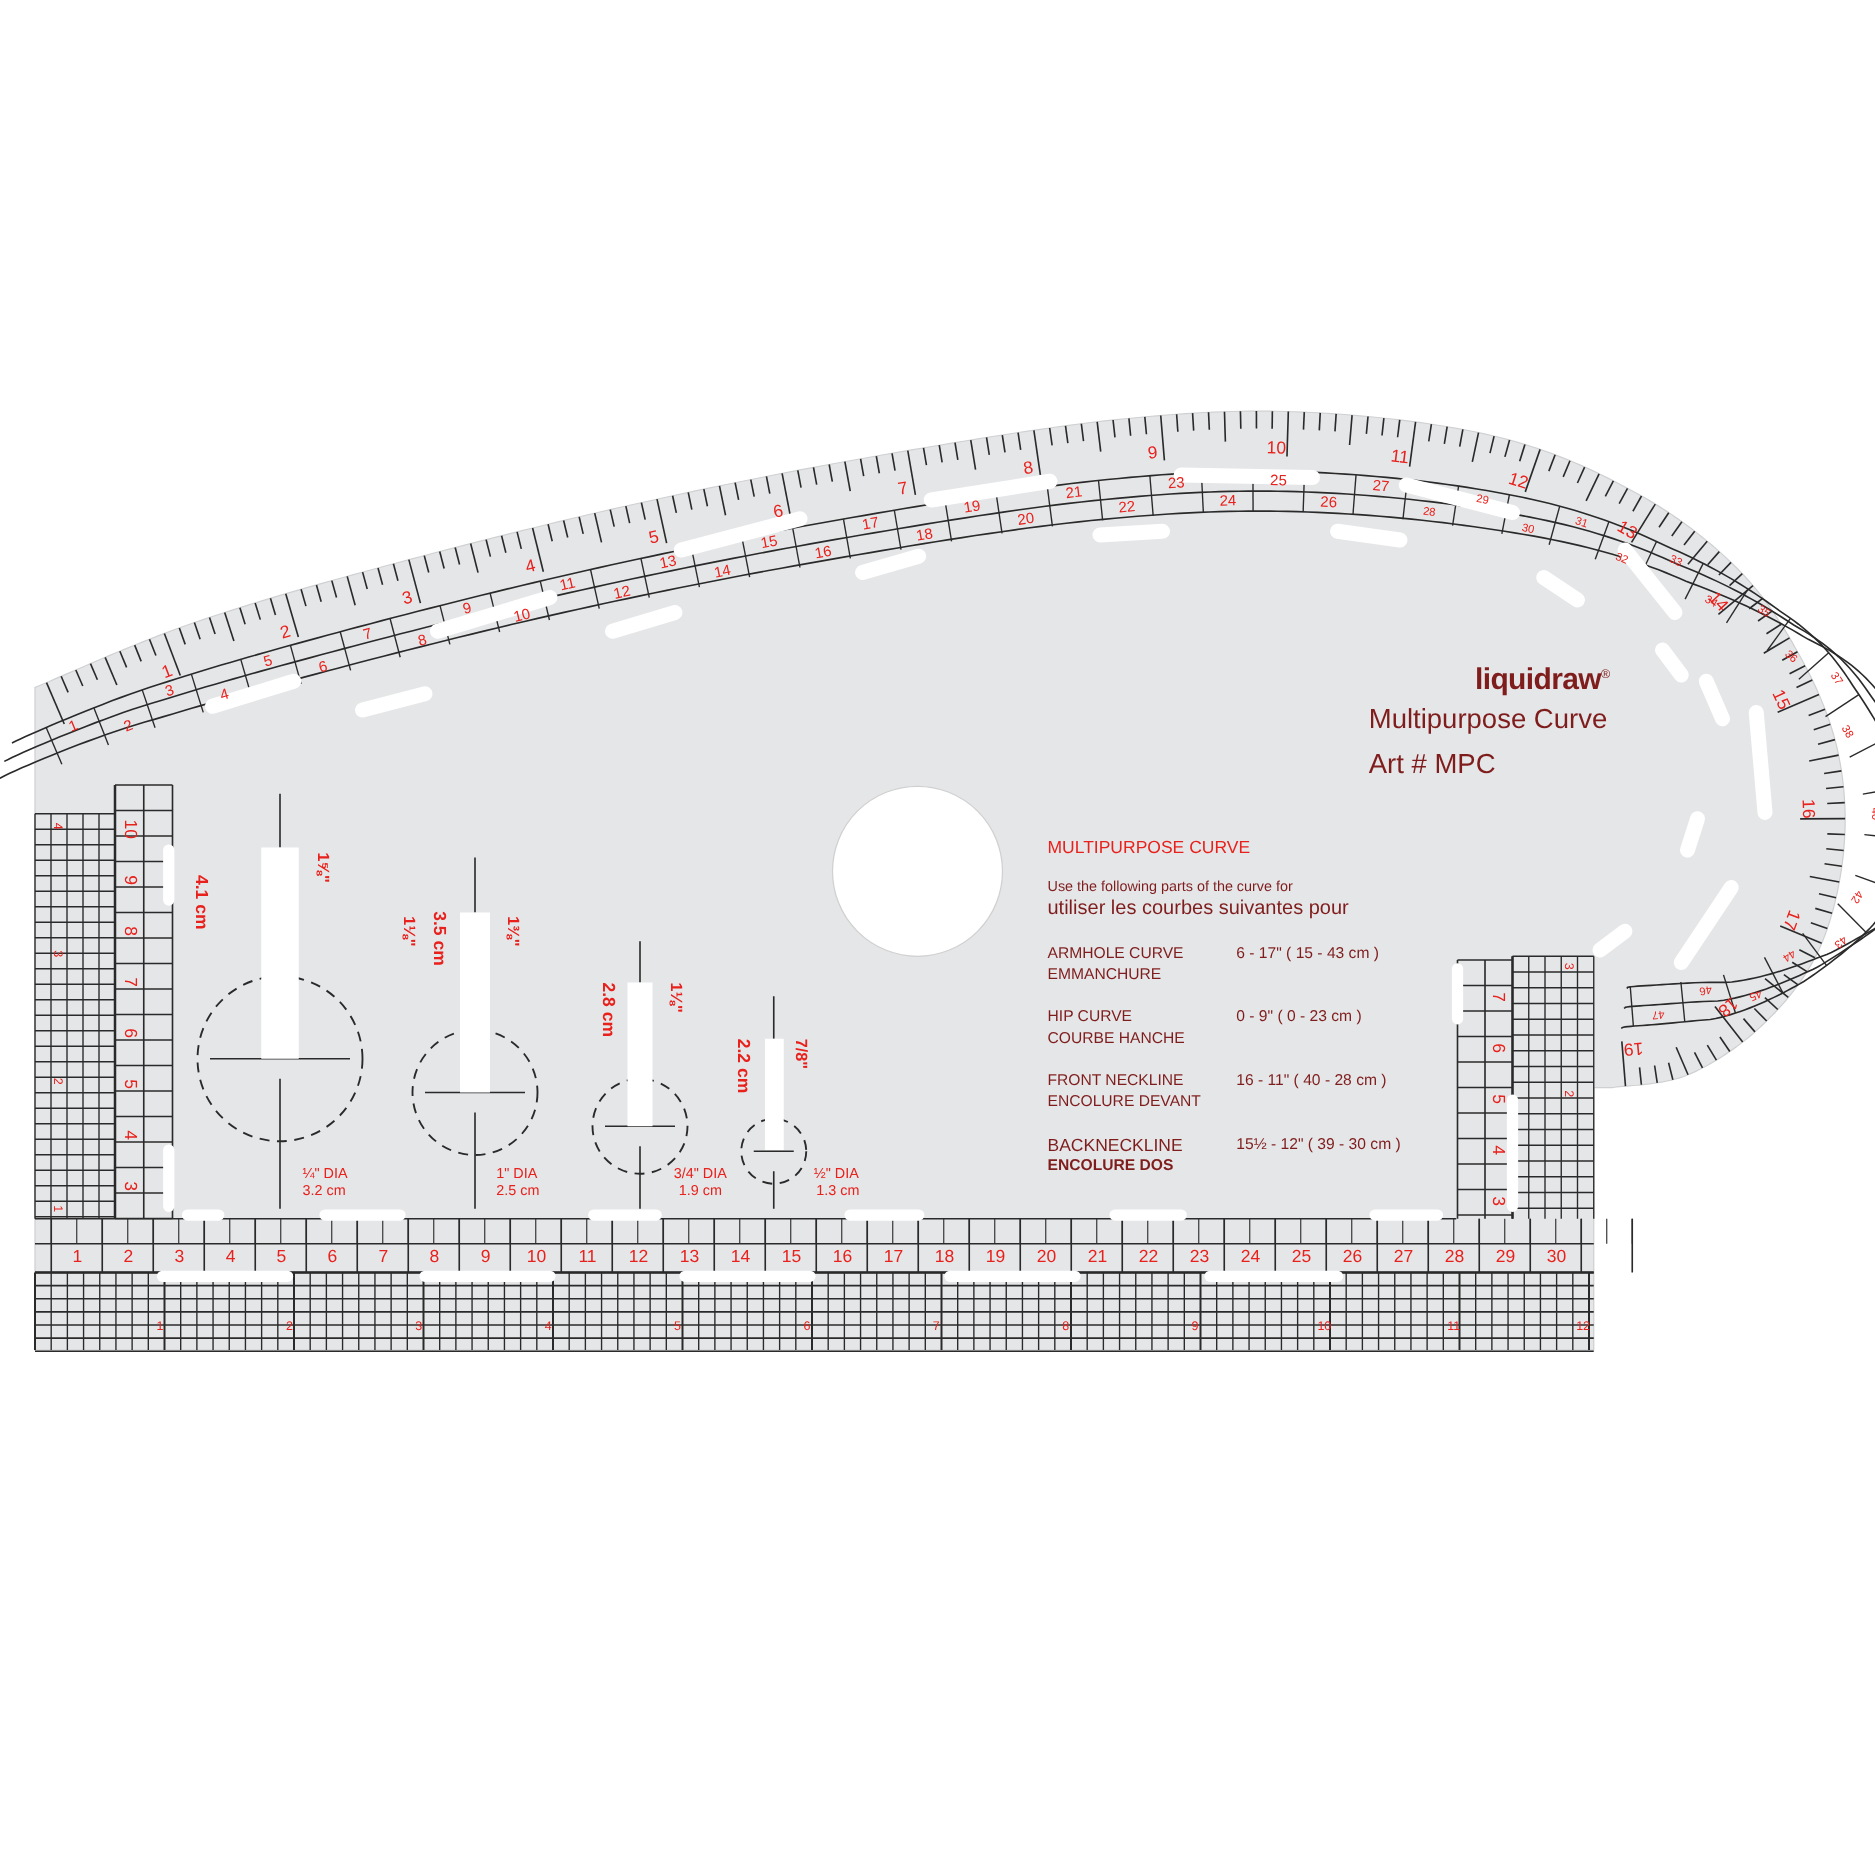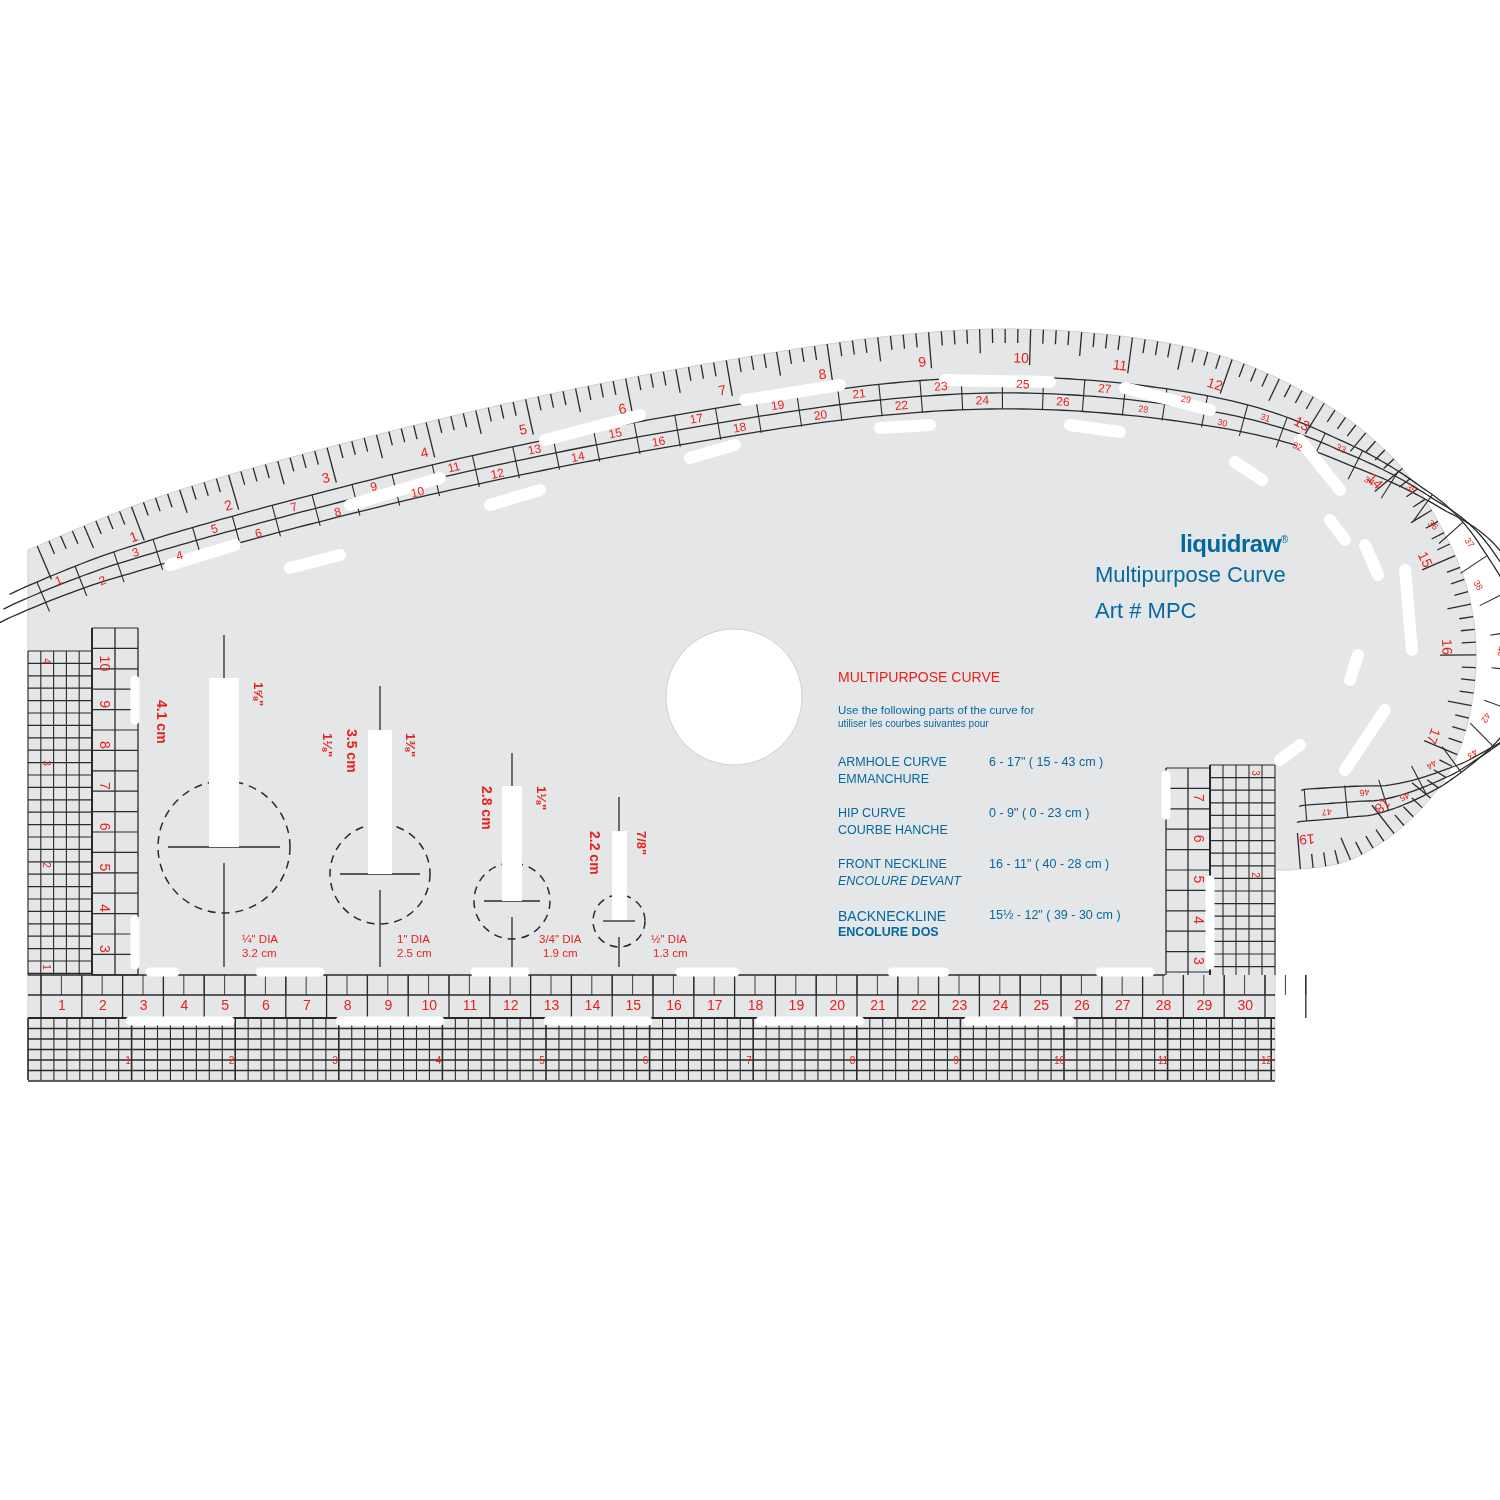--- a/index.html
+++ b/index.html
@@ -1,20 +1,20 @@
 <!DOCTYPE html>
 <html><head>
 <meta charset="utf-8">
 <style>
   html,body{margin:0;padding:0;background:#ffffff;}
   body{width:1500px;height:1500px;position:relative;overflow:hidden;font-family:"Liberation Sans",sans-serif;}
   #stage{position:absolute;left:0;top:0;width:1500px;height:1500px;}
   .txt{position:absolute;white-space:nowrap;font-family:"Liberation Sans",sans-serif;}
   .red{color:#e8211c;}
-  .dark{color:#0369a1;}
+  .dark{color:#7f1d1d;}
 </style>
 </head>
 <body>
 
 <div id="stage">
   <svg id="ruler-svg" width="1500" height="1500" viewBox="0 0 1500 1500" xmlns="http://www.w3.org/2000/svg">
     <g id="g-body">
         <path d="M28,1080 L28,550 L28.0,550.0 L31.3,548.6 L35.1,547.0 L39.4,545.2 L44.1,543.1 L49.3,540.9 L54.8,538.5 L60.6,536.0 L66.7,533.4 L73.0,530.6 L79.6,527.8 L86.4,524.9 L93.3,522.0 L100.4,519.1 L107.5,516.2 L114.7,513.3 L121.9,510.5 L129.0,507.7 L136.1,505.0 L143.1,502.4 L150.0,500.0 L156.8,497.6 L163.6,495.3 L170.5,493.0 L177.4,490.8 L184.4,488.5 L191.4,486.3 L198.4,484.1 L205.6,481.9 L212.8,479.7 L220.1,477.5 L227.5,475.3 L235.1,473.1 L242.7,470.9 L250.4,468.7 L258.3,466.5 L266.4,464.2 L274.5,462.0 L282.8,459.7 L291.3,457.4 L300.0,455.0 L308.9,452.6 L318.0,450.2 L327.3,447.7 L336.8,445.2 L346.5,442.6 L356.3,440.1 L366.3,437.5 L376.4,434.9 L386.6,432.3 L396.9,429.7 L407.2,427.1 L417.6,424.5 L428.0,422.0 L438.4,419.4 L448.8,416.9 L459.2,414.4 L469.5,412.0 L479.8,409.6 L489.9,407.3 L500.0,405.0 L510.0,402.8 L520.0,400.6 L530.0,398.4 L540.0,396.2 L550.0,394.1 L560.0,391.9 L570.0,389.9 L580.0,387.8 L590.0,385.8 L600.0,383.8 L610.0,381.8 L620.0,379.8 L630.0,377.9 L640.0,375.9 L650.0,374.1 L660.0,372.2 L670.0,370.4 L680.0,368.6 L690.0,366.8 L700.0,365.0 L710.1,363.2 L720.2,361.5 L730.5,359.7 L740.8,358.0 L751.2,356.2 L761.6,354.5 L772.0,352.8 L782.4,351.1 L792.8,349.4 L803.1,347.8 L813.4,346.2 L823.6,344.7 L833.7,343.3 L843.7,341.8 L853.5,340.5 L863.2,339.2 L872.7,338.0 L882.0,336.9 L891.1,335.9 L900.0,335.0 L908.6,334.2 L917.0,333.4 L925.2,332.7 L933.2,332.0 L941.0,331.4 L948.7,330.9 L956.2,330.4 L963.6,330.0 L970.9,329.7 L978.1,329.4 L985.3,329.2 L992.4,329.0 L999.5,328.9 L1006.6,328.9 L1013.7,328.9 L1020.8,329.0 L1028.0,329.2 L1035.2,329.4 L1042.6,329.7 L1050.0,330.0 L1057.5,330.4 L1065.2,330.9 L1072.9,331.4 L1080.6,332.0 L1088.4,332.7 L1096.3,333.4 L1104.1,334.2 L1111.9,335.0 L1119.7,335.9 L1127.5,336.9 L1135.2,337.9 L1142.9,339.0 L1150.5,340.2 L1157.9,341.4 L1165.3,342.7 L1172.6,344.0 L1179.7,345.4 L1186.6,346.9 L1193.4,348.4 L1200.0,350.0 L1206.4,351.7 L1212.8,353.4 L1219.0,355.3 L1225.0,357.2 L1231.0,359.1 L1236.9,361.2 L1242.7,363.3 L1248.3,365.5 L1253.9,367.7 L1259.4,370.0 L1264.8,372.3 L1270.1,374.7 L1275.3,377.1 L1280.5,379.6 L1285.5,382.1 L1290.6,384.6 L1295.5,387.2 L1300.4,389.8 L1305.2,392.4 L1310.0,395.0 L1314.7,397.6 L1319.3,400.3 L1323.9,403.1 L1328.4,405.9 L1332.8,408.7 L1337.2,411.6 L1341.4,414.5 L1345.6,417.4 L1349.7,420.4 L1353.8,423.4 L1357.7,426.5 L1361.6,429.6 L1365.4,432.7 L1369.2,435.8 L1372.8,438.9 L1376.4,442.1 L1379.9,445.3 L1383.3,448.5 L1386.7,451.8 L1390.0,455.0 L1393.2,458.3 L1396.3,461.6 L1399.3,464.9 L1402.2,468.3 L1405.1,471.7 L1407.8,475.1 L1410.5,478.6 L1413.1,482.0 L1415.7,485.5 L1418.1,489.1 L1420.5,492.6 L1422.9,496.2 L1425.2,499.7 L1427.4,503.3 L1429.6,506.9 L1431.8,510.5 L1433.9,514.1 L1435.9,517.8 L1438.0,521.4 L1440.0,525.0 L1442.0,528.6 L1443.9,532.3 L1445.8,535.9 L1447.7,539.6 L1449.5,543.3 L1451.3,547.0 L1453.0,550.7 L1454.6,554.4 L1456.3,558.1 L1457.8,561.9 L1459.3,565.6 L1460.8,569.4 L1462.1,573.2 L1463.5,577.0 L1464.7,580.8 L1465.9,584.6 L1467.0,588.4 L1468.1,592.3 L1469.1,596.1 L1470.0,600.0 L1470.8,603.9 L1471.6,607.8 L1472.3,611.7 L1473.0,615.7 L1473.6,619.6 L1474.1,623.6 L1474.6,627.6 L1475.0,631.6 L1475.3,635.7 L1475.6,639.7 L1475.8,643.7 L1476.0,647.8 L1476.1,651.8 L1476.1,655.8 L1476.1,659.9 L1476.0,663.9 L1475.8,668.0 L1475.6,672.0 L1475.3,676.0 L1475.0,680.0 L1474.6,684.0 L1474.1,688.1 L1473.6,692.2 L1473.0,696.3 L1472.3,700.5 L1471.6,704.6 L1470.8,708.8 L1470.0,713.0 L1469.1,717.1 L1468.1,721.3 L1467.1,725.4 L1466.0,729.4 L1464.8,733.5 L1463.6,737.5 L1462.3,741.4 L1461.0,745.3 L1459.6,749.1 L1458.1,752.8 L1456.6,756.5 L1455.0,760.0 L1453.3,763.5 L1451.6,766.9 L1449.7,770.3 L1447.8,773.6 L1445.9,776.9 L1443.8,780.1 L1441.7,783.3 L1439.5,786.4 L1437.3,789.5 L1435.0,792.5 L1432.7,795.5 L1430.3,798.4 L1427.9,801.3 L1425.4,804.1 L1422.9,806.9 L1420.4,809.6 L1417.8,812.3 L1415.2,814.9 L1412.6,817.5 L1410.0,820.0 L1407.3,822.5 L1404.6,824.9 L1401.8,827.4 L1399.0,829.8 L1396.1,832.1 L1393.1,834.4 L1390.1,836.7 L1387.1,838.9 L1384.0,841.0 L1380.9,843.1 L1377.8,845.2 L1374.7,847.1 L1371.6,849.0 L1368.5,850.8 L1365.4,852.6 L1362.2,854.2 L1359.1,855.8 L1356.1,857.3 L1353.0,858.7 L1350.0,860.0 L1346.9,861.2 L1343.7,862.3 L1340.4,863.2 L1337.0,864.1 L1333.6,864.8 L1330.1,865.5 L1326.6,866.1 L1323.1,866.6 L1319.7,867.1 L1316.3,867.5 L1312.9,867.9 L1309.7,868.2 L1306.6,868.4 L1303.6,868.7 L1300.8,868.9 L1298.2,869.1 L1295.7,869.3 L1293.6,869.5 L1291.6,869.8 L1290.0,870.0 L1275,870 L1275,1080 Z" fill="#e5e6e8" stroke="#cfd0d2" stroke-width="1"></path>
       </g>
     <g id="g-grid">
@@ -715,35 +715,35 @@
   
   <div class="txt dark" style="left:1180px;top:530px;font-size:24px;font-weight:bold;letter-spacing:-0.5px;">
     <span>liquidraw</span><sup style="font-size:10px;font-weight:normal;">®</sup>
   </div>
   <div class="txt dark" style="left:1095px;top:562px;font-size:22px;">Multipurpose Curve</div>
   <div class="txt dark" style="left:1095px;top:598px;font-size:22px;">Art # MPC</div>
 
   
   <div class="txt red" style="left:838px;top:669px;font-size:14px;">MULTIPURPOSE CURVE</div>
   <div class="txt dark" style="left:838px;top:704px;font-size:11.5px;text-align:center;">Use the following parts of the curve for</div>
-  <div class="txt dark" style="left:838px;top:718px;font-size:10px;">utiliser les courbes suivantes pour</div>
+  <div class="txt dark" style="left:838px;top:718px;font-size:16px;">utiliser les courbes suivantes pour</div>
 
   <div>
     <div class="txt dark" style="left:838px;top:755px;font-size:12.5px;">ARMHOLE CURVE</div>
     <div class="txt dark" style="left:838px;top:772px;font-size:12.5px;">EMMANCHURE</div>
     <div class="txt dark" style="left:989px;top:755px;font-size:12.5px;">6 - 17" ( 15 - 43 cm )</div>
   </div>
   <div>
     <div class="txt dark" style="left:838px;top:806px;font-size:12.5px;text-align:right;">HIP CURVE</div>
     <div class="txt dark" style="left:838px;top:823px;font-size:12.5px;text-align:center;">COURBE HANCHE</div>
     <div class="txt dark" style="left:989px;top:806px;font-size:12.5px;">0 - 9" ( 0 - 23 cm )</div>
   </div>
   <div>
     <div class="txt dark" style="left:838px;top:857px;font-size:12.5px;">FRONT NECKLINE</div>
-    <div class="txt dark" style="left:838px;top:874px;font-size:12.5px;font-style:italic;">ENCOLURE DEVANT</div>
+    <div class="txt dark" style="left:838px;top:874px;font-size:12.5px;">ENCOLURE DEVANT</div>
     <div class="txt dark" style="left:989px;top:857px;font-size:12.5px;">16 - 11" ( 40 - 28 cm )</div>
   </div>
   <div>
     <div class="txt dark" style="left:838px;top:908px;font-size:14px;">BACKNECKLINE</div>
     <div class="txt dark" style="left:838px;top:925px;font-size:12.5px;font-weight:bold;">ENCOLURE DOS</div>
     <div class="txt dark" style="left:989px;top:908px;font-size:12.5px;">15½ - 12" ( 39 - 30 cm )</div>
   </div>
 
   
   <div>

